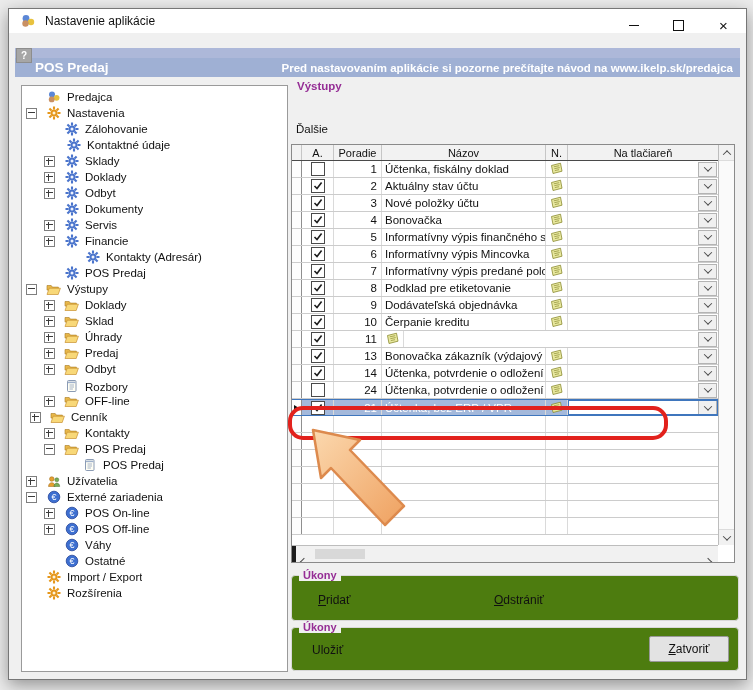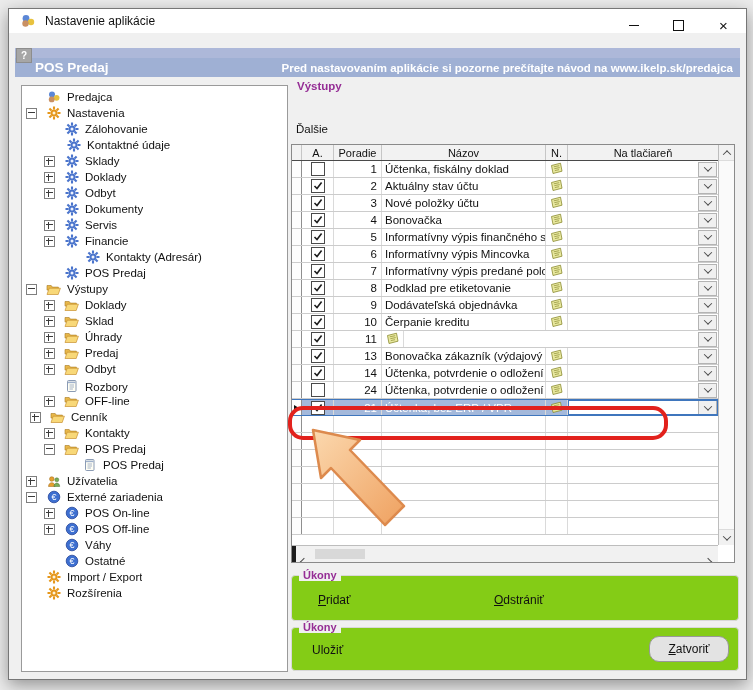--- a/index.html
+++ b/index.html
@@ -69,31 +69,31 @@
   .vs-btn{position:absolute;left:0;right:0;height:15px;display:flex;align-items:center;justify-content:center;background:#f1f1f1;cursor:default;}
   .vs-top{top:0;border-bottom:1px solid #dcdcdc;}
   .vs-bottom{bottom:0;border-top:1px solid #dcdcdc;}
   .hscroll{position:absolute;left:0;bottom:0;height:17px;right:16px;background:#f1f1f1;border-top:1px solid #bdbdbd;box-sizing:border-box;}
   .hs-tick{position:absolute;left:0;top:0;bottom:0;width:4px;background:#1c1c1c;}
   .hs-left{position:absolute;left:9px;top:5px;}
   .hs-thumb{position:absolute;left:23px;top:3px;width:50px;height:10px;background:#d8d8d8;cursor:default;}
   .hs-right{position:absolute;right:7px;top:5px;}
   .corner{position:absolute;right:0;bottom:0;width:16px;height:17px;background:#fff;}
   
-  .group{position:absolute;left:282px;width:448px;border:1px solid #d8d8d8;border-radius:4px;background:#84cc16;box-sizing:border-box;}
+  .group{position:absolute;left:282px;width:448px;border:1px solid #d8d8d8;border-radius:4px;background:#4d7c0f;box-sizing:border-box;}
   .g1{top:566px;height:46px;}
   .g2{top:618px;height:44px;}
   .glabel{position:absolute;left:7px;top:-7px;background:#f0f0f0;padding:0 4px;color:#952d95;font-weight:bold;font-size:11px;}
   .linkbtn{position:absolute;display:block;font-size:12px;color:#111;cursor:pointer;}
   .linkbtn.mn::first-letter{text-decoration:underline;}
   .lb-add{left:26px;top:17px;}
   .lb-remove{left:202px;top:17px;}
   .lb-save{left:20px;top:15px;}
   .btn{position:absolute;right:9px;top:8px;width:78px;height:24px;background:#e3e3e3;border:1px solid #989898;
-       border-radius:10px;font-family:inherit;font-size:12px;color:#111;cursor:pointer;padding:0;}
+       border-radius:2px;font-family:inherit;font-size:12px;color:#111;cursor:pointer;padding:0;}
   .btn .btn-label{display:block;}
   .btn .btn-label::first-letter{text-decoration:underline;}
   
   .red-box{position:absolute;left:288px;top:406px;width:380px;height:34px;border:4px solid #e2211c;
            border-radius:15px;box-sizing:border-box;pointer-events:none;}
   .arrow-overlay{position:absolute;left:0;top:0;width:753px;height:690px;pointer-events:none;}
 </style>
 </head>
 <body>
 

